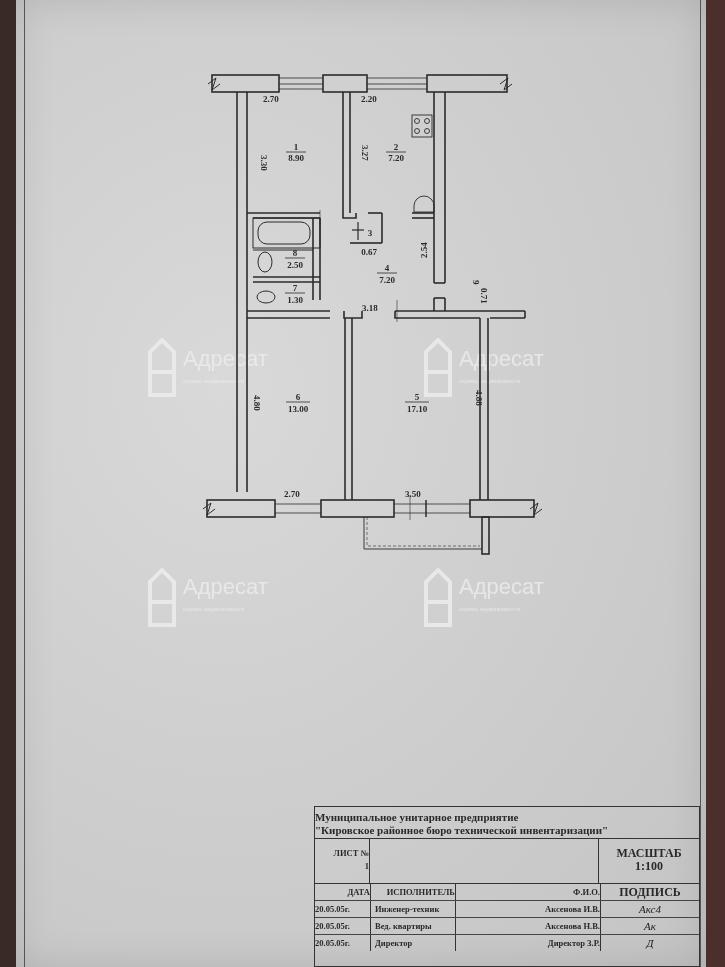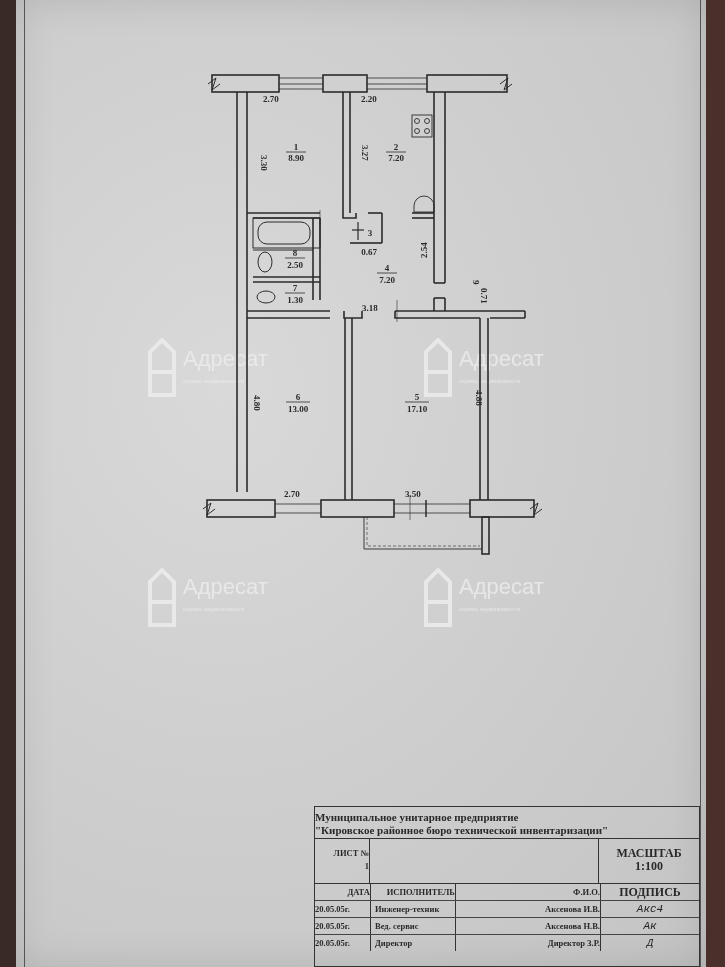--- a/index.html
+++ b/index.html
@@ -21,21 +21,21 @@
   .tb-sheet { width:55px; border-right:1.5px solid #333; text-align:right; padding-top:8px; box-sizing:border-box; line-height:13px; }
   .tb-title { flex:1; border-right:1.5px solid #333; text-align:center; padding-top:8px; box-sizing:border-box; line-height:13px; }
   .tb-scale { width:100px; text-align:center; padding-top:8px; box-sizing:border-box; line-height:13px; font-size:12px; }
   .tb-row { display:flex; height:16px; border-bottom:1px solid #444; line-height:16px; }
   .tb-row:last-child { border-bottom:none; }
   .c1 { width:55px; border-right:1.5px solid #333; }
   .c2 { width:85px; border-right:1.5px solid #333; padding-left:4px; box-sizing:border-box; }
   .c3 { width:144px; border-right:1.5px solid #333; text-align:right; }
   .c4 { flex:1; text-align:center; font-size:12px; }
   .tb-head .c2, .tb-head .c1, .tb-head .c3 { text-align:right; padding-left:0; }
-  .sig { font-family:Liberation Mono, monospace; font-style:italic; font-weight:normal; font-size:11px; color:#222; }
+  .sig { font-family:Liberation Serif, serif; font-style:italic; font-weight:normal; font-size:11px; color:#222; }
 </style>
 </head>
 <body>
 
 <div class="paper"></div>
 <div class="border-line"></div>
 <div class="border-line r"></div>
 <div class="right-edge"></div>
 
 <svg width="725" height="967" viewBox="0 0 725 967">
@@ -243,21 +243,21 @@
     <div class="c4">ПОДПИСЬ</div>
   </div>
   <div class="tb-row">
     <div class="c1">20.05.05г.</div>
     <div class="c2">Инженер-техник</div>
     <div class="c3">Аксенова И.В.</div>
     <div class="c4 sig">Акс4</div>
   </div>
   <div class="tb-row">
     <div class="c1">20.05.05г.</div>
-    <div class="c2">Вед. сервис</div>
+    <div class="c2">Вед. квартиры</div>
     <div class="c3">Аксенова Н.В.</div>
     <div class="c4 sig">Ак</div>
   </div>
   <div class="tb-row">
     <div class="c1">20.05.05г.</div>
     <div class="c2">Директор</div>
     <div class="c3">Директор З.Р.</div>
     <div class="c4 sig">Д</div>
   </div>
 </div>

